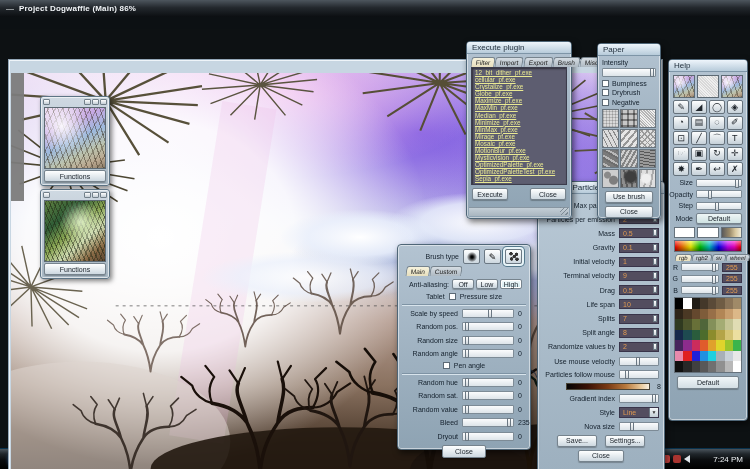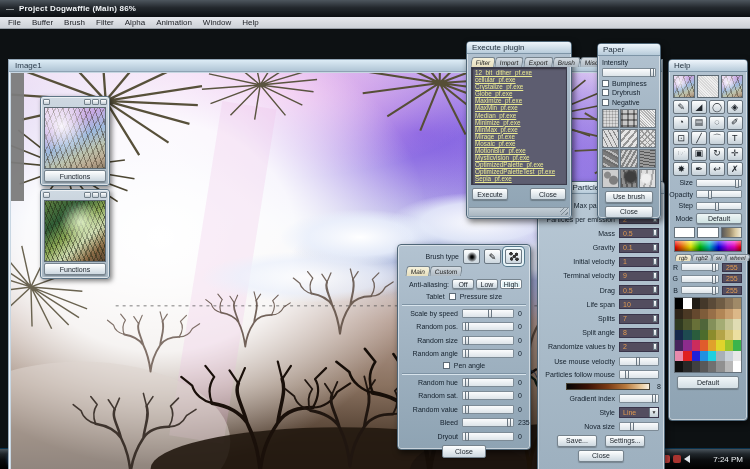--- a/index.html
+++ b/index.html
@@ -187,36 +187,24 @@
 </head>
 <body>
 
 <div class="screen">
 
   <div class="titlebar">
     <span>—</span>
     <b>Project Dogwaffle  (Main)   86%</b>
   </div>
 
-  <div class="menubar">
-
-  <span class="menu-item">File</span>
-      <span class="menu-item">Buffer</span>
-      <span class="menu-item">Brush</span>
-      <span class="menu-item">Filter</span>
-      <span class="menu-item">Alpha</span>
-      <span class="menu-item">Animation</span>
-      <span class="menu-item">Window</span>
-      <span class="menu-item">Help</span>
-    </div>
 
   <div class="client">
 
     <div class="imgwin">
-      <div class="imgtitle">Image1</div>
       <div class="canvas">
         <svg viewBox="0 0 651 402" preserveAspectRatio="none">
           <defs>
             <linearGradient id="sky" x1="0" y1="0" x2="0" y2="1">
               <stop offset="0" stop-color="#e9d8f3"></stop>
                 <stop offset=".2" stop-color="#cbbaec"></stop>
               <stop offset=".36" stop-color="#ccd4ea"></stop>
                 <stop offset=".5" stop-color="#cfc2c4"></stop>
               <stop offset=".62" stop-color="#b39a8e"></stop>
                 <stop offset=".78" stop-color="#8a7260"></stop>

